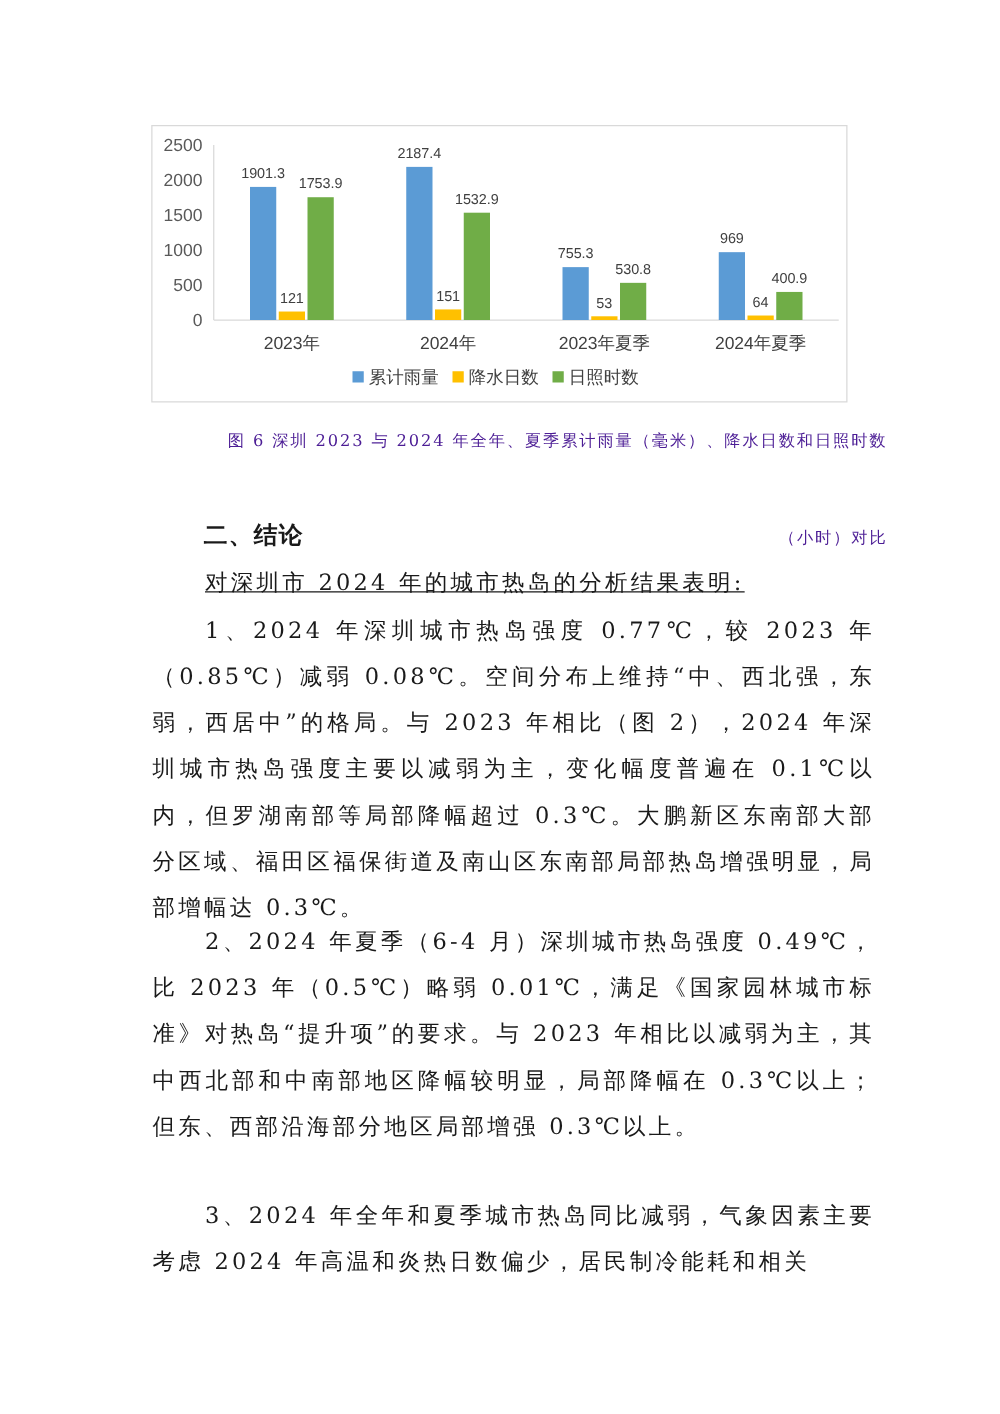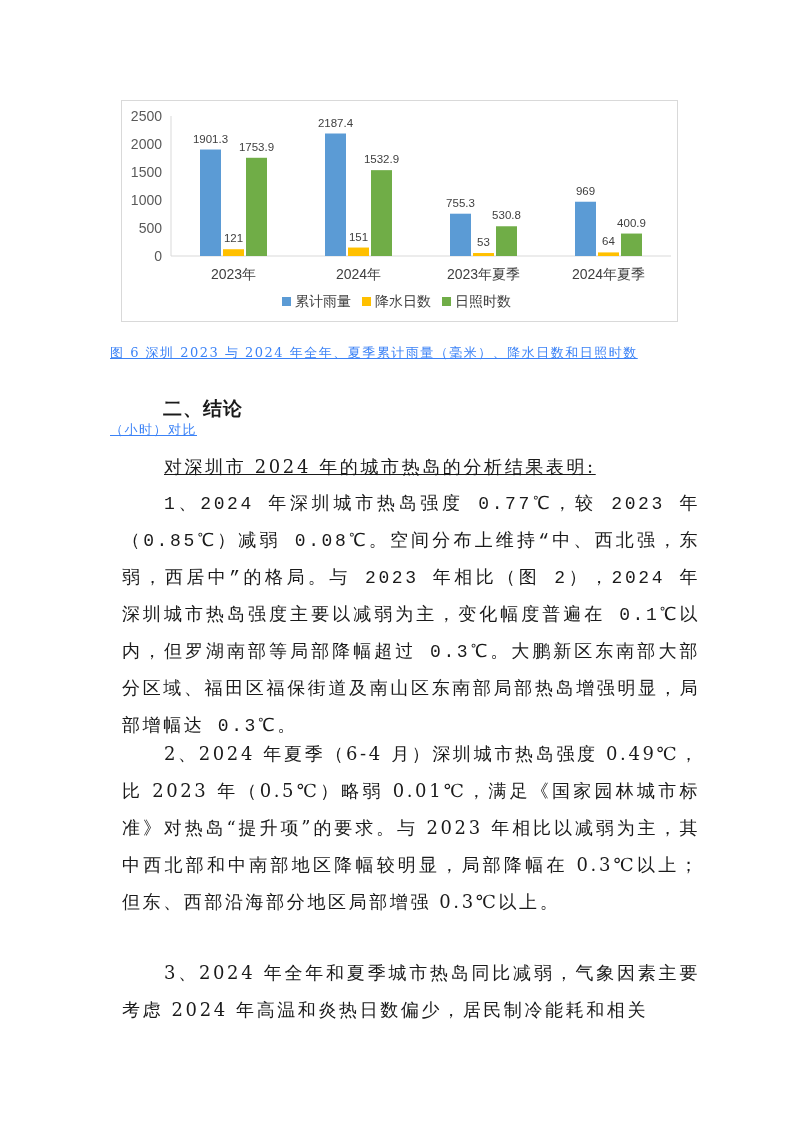--- a/index.html
+++ b/index.html
@@ -2,28 +2,28 @@
 <html><head>
 <meta charset="utf-8">
 <style>
   html, body { margin: 0; padding: 0; background: #ffffff; }
   body { width: 800px; height: 1131px; position: relative; overflow: hidden;
          font-family: "DejaVu Serif", "Liberation Serif", serif; color: #1a1a1a; }
   .chart-frame { position: absolute; left: 121px; top: 100px; width: 557px; height: 222px;
                  border: 1px solid #d9d9d9; box-sizing: border-box; background: #fff; }
   .chart-svg { position: absolute; left: 0; top: 0; }
   .chart-svg text { font-family: "Liberation Sans", "DejaVu Sans", sans-serif; }
-  .caption { position: absolute; left: 110px; width: 600px; text-align: left;
-             font-size: 13px; letter-spacing: 1.5px; color: #3b82f6; text-decoration: underline; }
-  .heading { position: absolute; left: 163px; top: 396px; font-size: 19px; font-weight: bold;
+  .caption { position: absolute; left: 110px; width: 600px; text-align: right;
+             font-size: 13px; letter-spacing: 1.5px; color: #4c1d95; }
+  .heading { position: absolute; left: 163px; top: 415px; font-size: 19px; font-weight: bold;
              font-family: "DejaVu Sans", "Liberation Sans", sans-serif; letter-spacing: 1px; }
   .para { position: absolute; left: 122px; width: 578px; font-size: 18px; line-height: 37px;
           letter-spacing: 2.6px; text-align: justify; text-indent: 42px; }
   .para.lead { top: 448px; text-decoration: underline; }
-  .p1 { top: 486px; font-family: Liberation Mono, monospace; }
+  .p1 { top: 486px; }
   .p2 { top: 735px; }
   .p3 { top: 910px; margin-top: 44px; }
 </style>
 </head>
 <body>
 
 <div class="chart-frame">
   <svg class="chart-svg" id="chart" width="557" height="222">
       <text x="40" y="160" text-anchor="end" font-size="14" fill="#595959">0</text>
       <text x="40" y="132" text-anchor="end" font-size="14" fill="#595959">500</text>

